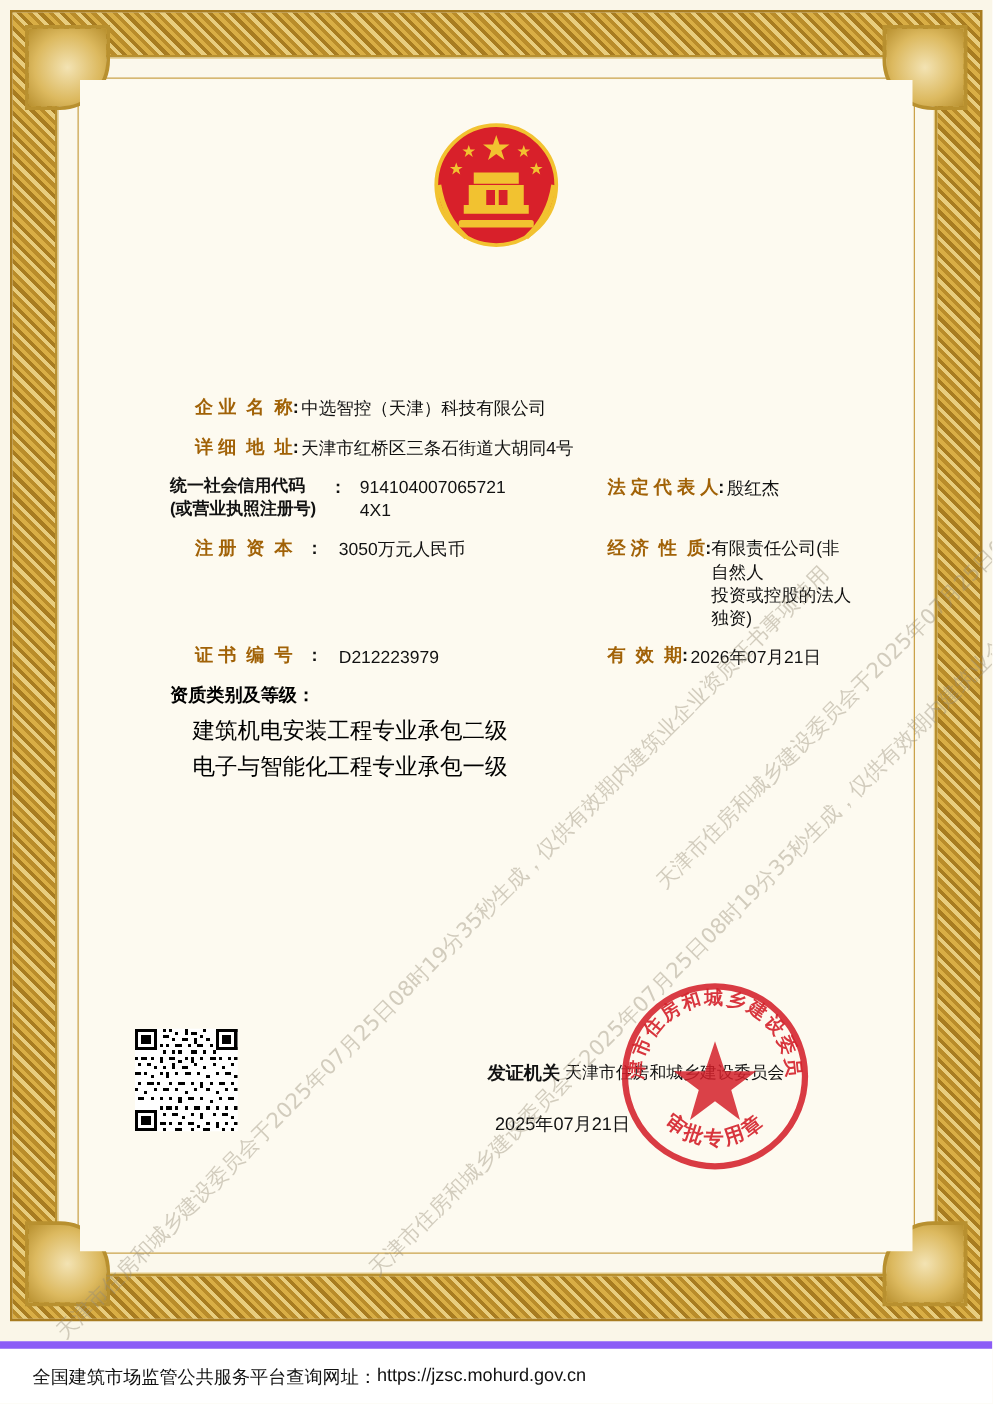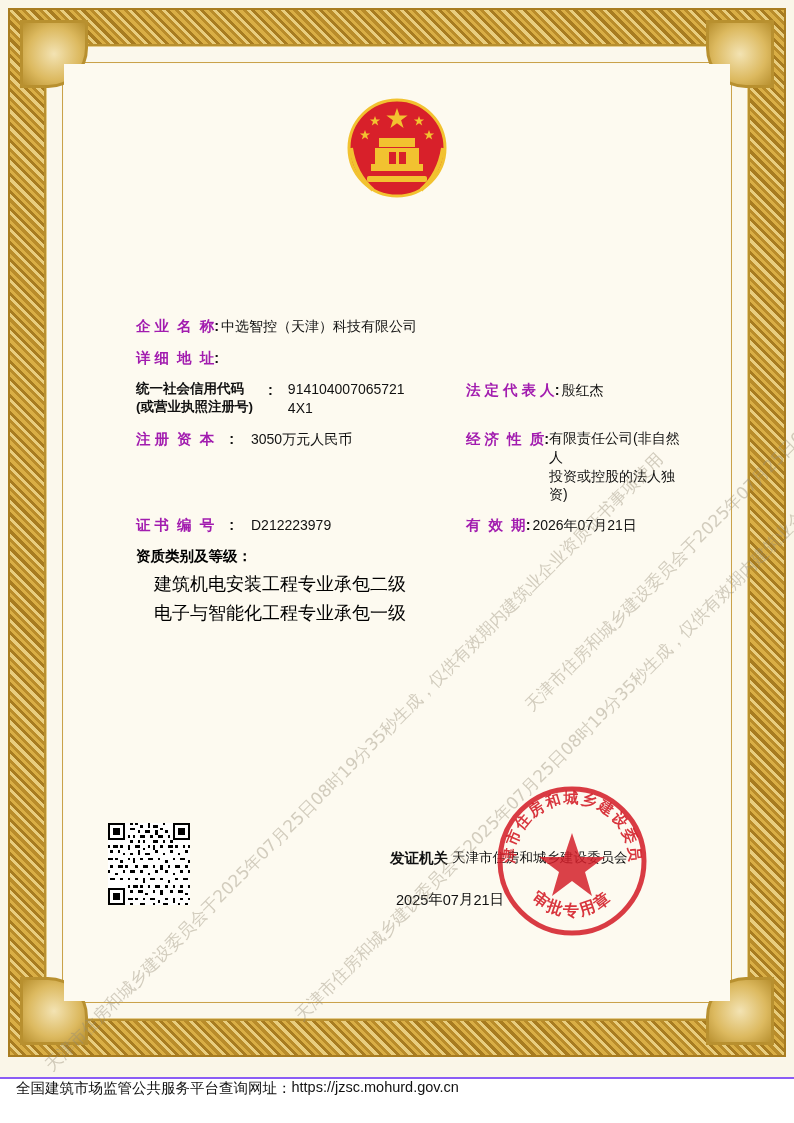--- a/index.html
+++ b/index.html
@@ -105,21 +105,22 @@
     align-items: flex-start;
     margin-bottom: 11px;
     font-size: 14.5px;
     color: #111;
     line-height: 1.45;
   }
   .lbl {
     font-weight: bold;
     white-space: pre;
     font-size: 14.5px;
-    color: #a21caf;
+    color: #a16207;
+    margin-left: 20px;
   }
   .colon { font-weight: bold; }
   .val {
     font-size: 14px;
     color: #111;
     padding-left: 2px;
   }
   .two-col {
     display: flex;
     width: 100%;
@@ -214,23 +215,24 @@
   .wm1 { left: 40px;  top: 1060px; transform: rotate(-45deg); }
   .wm2 { left: 290px; top: 1010px; transform: rotate(-45deg); }
   .wm3 { left: 520px; top: 700px;  transform: rotate(-45deg); }
 
   
   .footer {
     position: absolute;
     left: 0; right: 0; bottom: 0;
     height: 44px;
     background: #ffffff;
-    border-top: 2px solid #8b5cf6;
-    display: flex;
-    padding-left: 16px;
+    border-top: 6px solid #8b5cf6;
+    display: flex;
+    align-items: center;
+    padding-left: 26px;
     font-size: 14.5px;
     color: #111;
   }
   .footer .url { color: #111; }
 </style>
 </head>
 <body>
 
 <div class="page">
 
@@ -273,20 +275,21 @@
 
       <div class="row">
         <span class="lbl">企 业  名  称</span>
         <span class="colon">:</span>
         <span class="val">中选智控（天津）科技有限公司</span>
       </div>
 
       <div class="row">
         <span class="lbl">详 细  地  址</span>
         <span class="colon">:</span>
+        <span class="val">天津市红桥区三条石街道大胡同4号</span>
       </div>
 
       <div class="row">
         <div class="two-col">
           <div class="col-a">
             <span class="lbl-stack">
               <span>统一社会信用代码</span>
               <span>(或营业执照注册号)</span>
             </span>
             <span class="colon">:</span>

